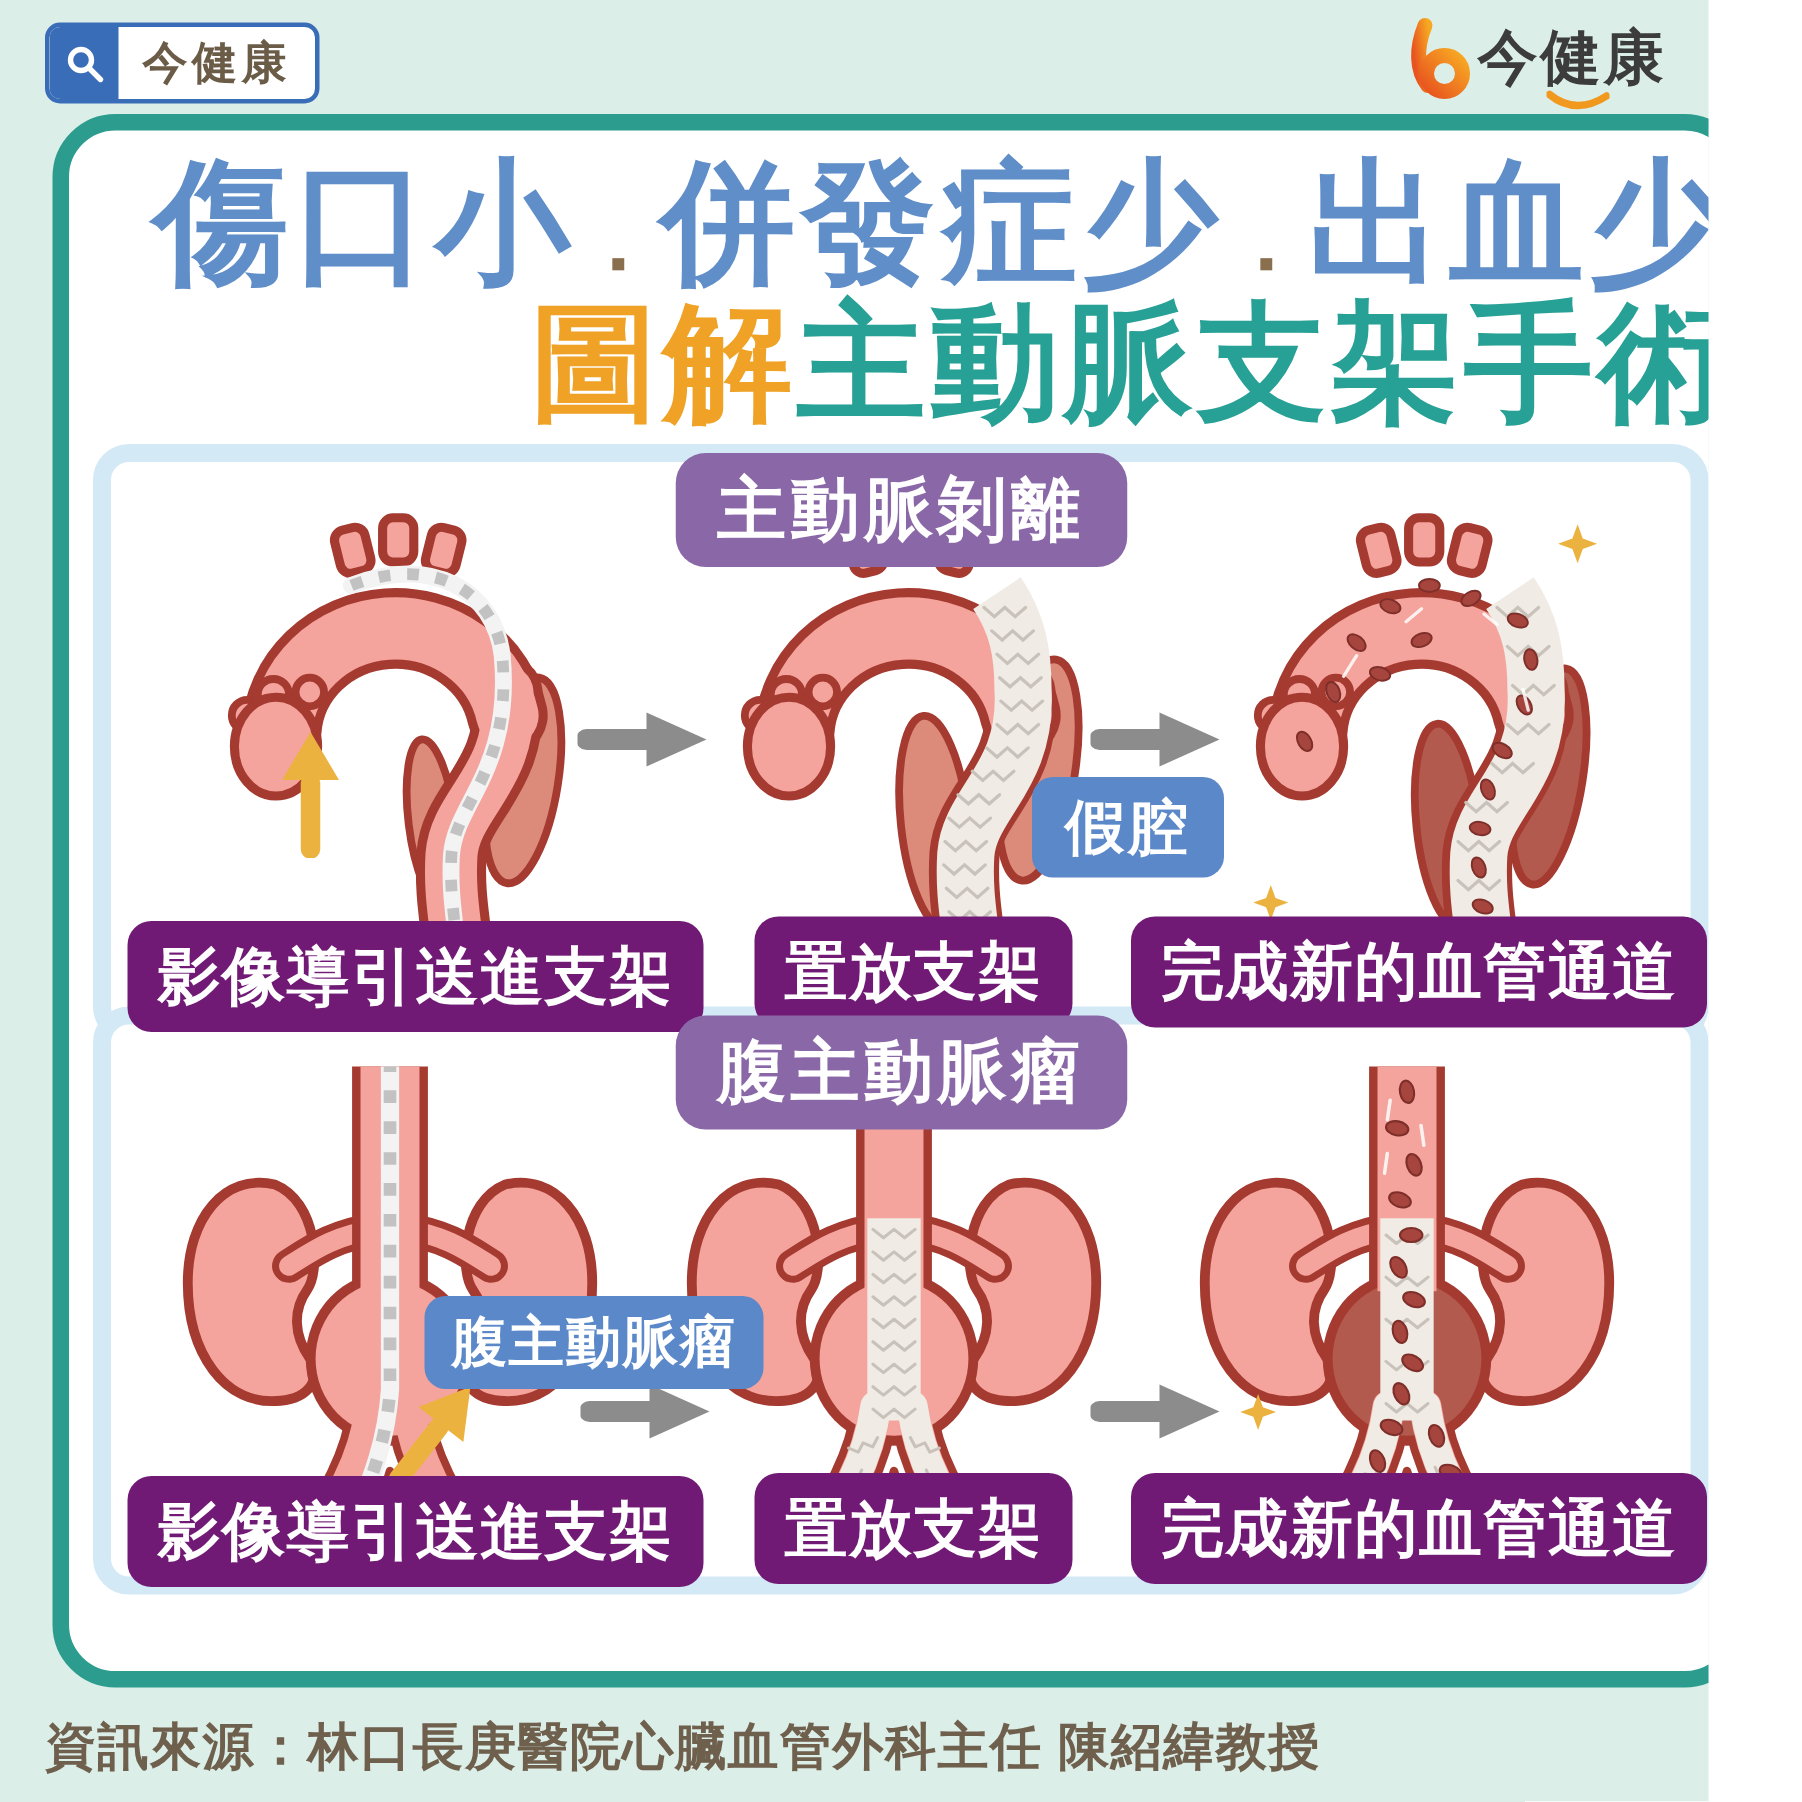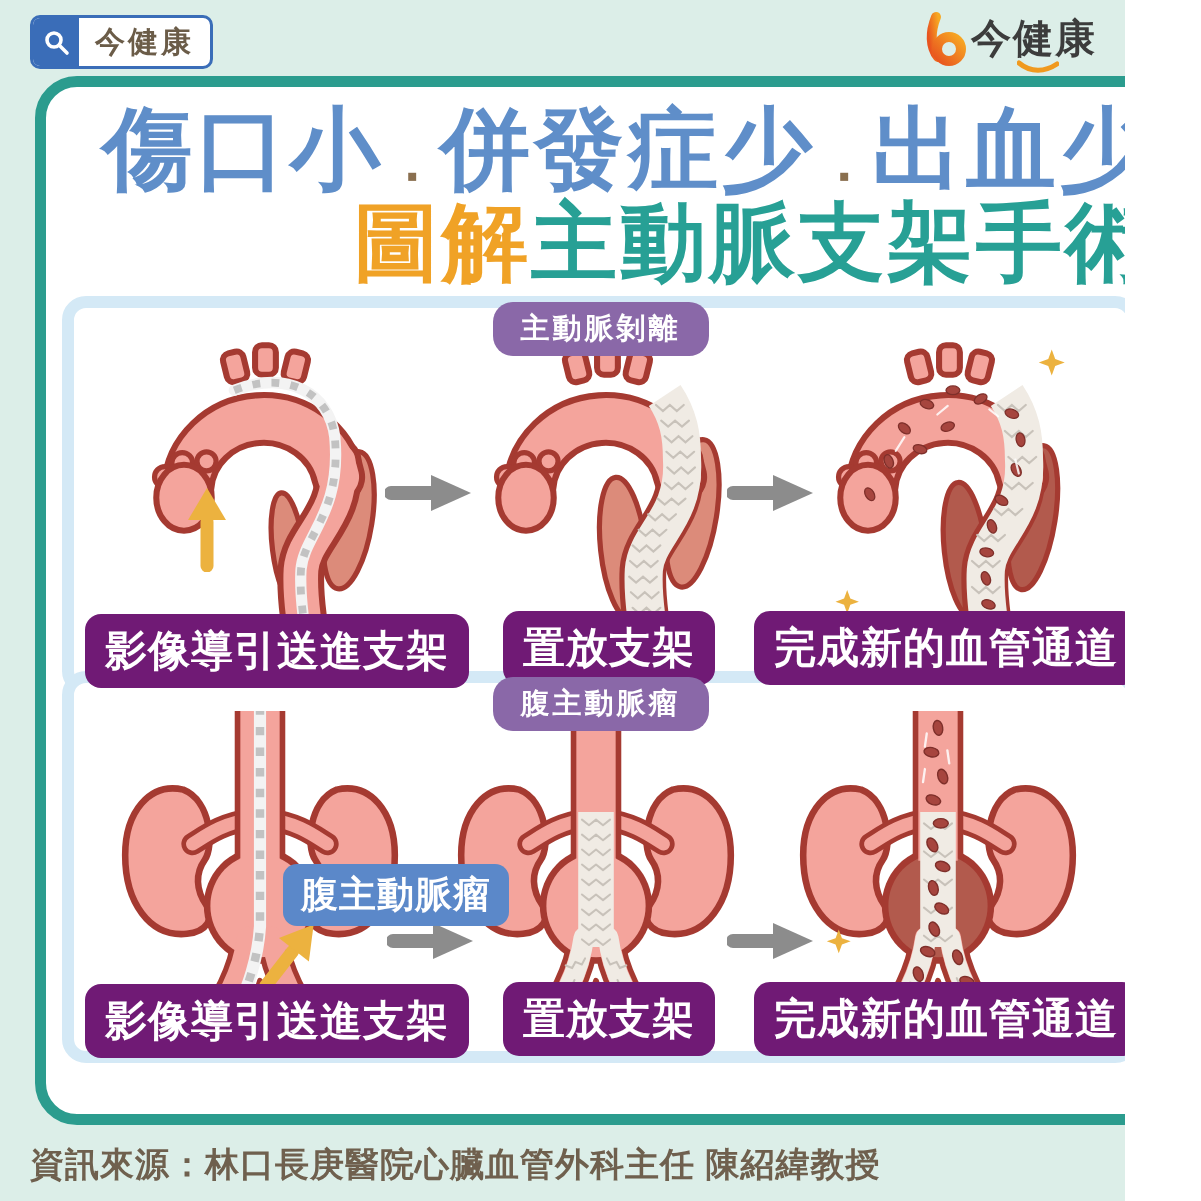--- a/index.html
+++ b/index.html
@@ -1,19 +1,20 @@
 <!DOCTYPE html>
 <html><head>
 <meta charset="utf-8">
 <style>
   html,body{margin:0;padding:0;}
   .page{
     position:relative;width:1125px;height:1201px;overflow:hidden;
     background:#dceee8;
     font-family:"Liberation Sans","DejaVu Sans",sans-serif;
+    padding-left:14px;
   }
   
   .search-logo{
     position:absolute;left:30px;top:15px;display:flex;align-items:stretch;
     border:3px solid #3a6db8;border-radius:10px;background:#fff;overflow:hidden;height:48px;
   }
   .search-icon-box{width:46px;background:#3a6db8;display:flex;align-items:center;justify-content:center;}
   .search-logo-text{
     padding:0 16px;font-size:30px;font-weight:bold;color:#6b5c48;
     display:flex;align-items:center;letter-spacing:3px;
@@ -39,21 +40,21 @@
   .t2-rest{color:#27a095;}
   
   .panel{
     position:absolute;left:62px;width:1077px;box-sizing:border-box;background:#fff;
     border:12px solid #d4e9f6;border-radius:24px;
   }
   .panel-dissection{top:296px;height:399px;}
   .panel-aneurysm{top:671px;height:392px;}
   .panel-badge{
     position:absolute;top:-6px;left:50%;transform:translateX(-50%);
-    background:#8a68a8;color:#fff;font-size:29px;font-weight:bold;
+    background:#8a68a8;color:#fff;font-size:46px;font-weight:bold;
     padding:7px 28px;border-radius:20px;letter-spacing:3px;white-space:nowrap;z-index:7;
   }
   .step-label{
     position:absolute;background:#701a75;color:#fff;font-weight:bold;font-size:42px;
     padding:9px 20px;border-radius:16px;white-space:nowrap;letter-spacing:1px;z-index:5;
   }
   .anno-badge{
     position:absolute;background:#5b88c9;color:#fff;font-weight:bold;border-radius:14px;
     white-space:nowrap;z-index:6;
   }
@@ -246,20 +247,21 @@
     </svg>
     <svg class="arrow" style="left:653px;top:164px;" width="88" height="42" viewBox="0 0 88 42">
       <path d="M6 21 H 50" stroke="#8c8c8c" stroke-width="14" stroke-linecap="round"></path>
       <polygon points="46,3 86,21 46,39" fill="#8c8c8c"></polygon>
     </svg>
     <svg class="arrow" style="left:112px;top:176px;" width="42" height="88" viewBox="0 0 42 88">
       <path d="M21 82 V 38" stroke="#ecb23f" stroke-width="13" stroke-linecap="round"></path>
       <polygon points="21,4 40,36 2,36" fill="#ecb23f"></polygon>
     </svg>
 
+    <div class="anno-badge anno-false-lumen">假腔</div>
     <div class="step-label" style="left:11px;top:306px;">影像導引送進支架</div>
     <div class="step-label" style="left:429px;top:303px;">置放支架</div>
     <div class="step-label" style="left:680px;top:303px;">完成新的血管通道</div>
   </div>
 
   <div class="panel panel-aneurysm">
     <div class="panel-badge">腹主動脈瘤</div>
 
     <svg class="illu illu-kid" style="left:36px;top:28px;" viewBox="0 0 320 345">
       <g stroke-linecap="round" stroke-linejoin="round">

